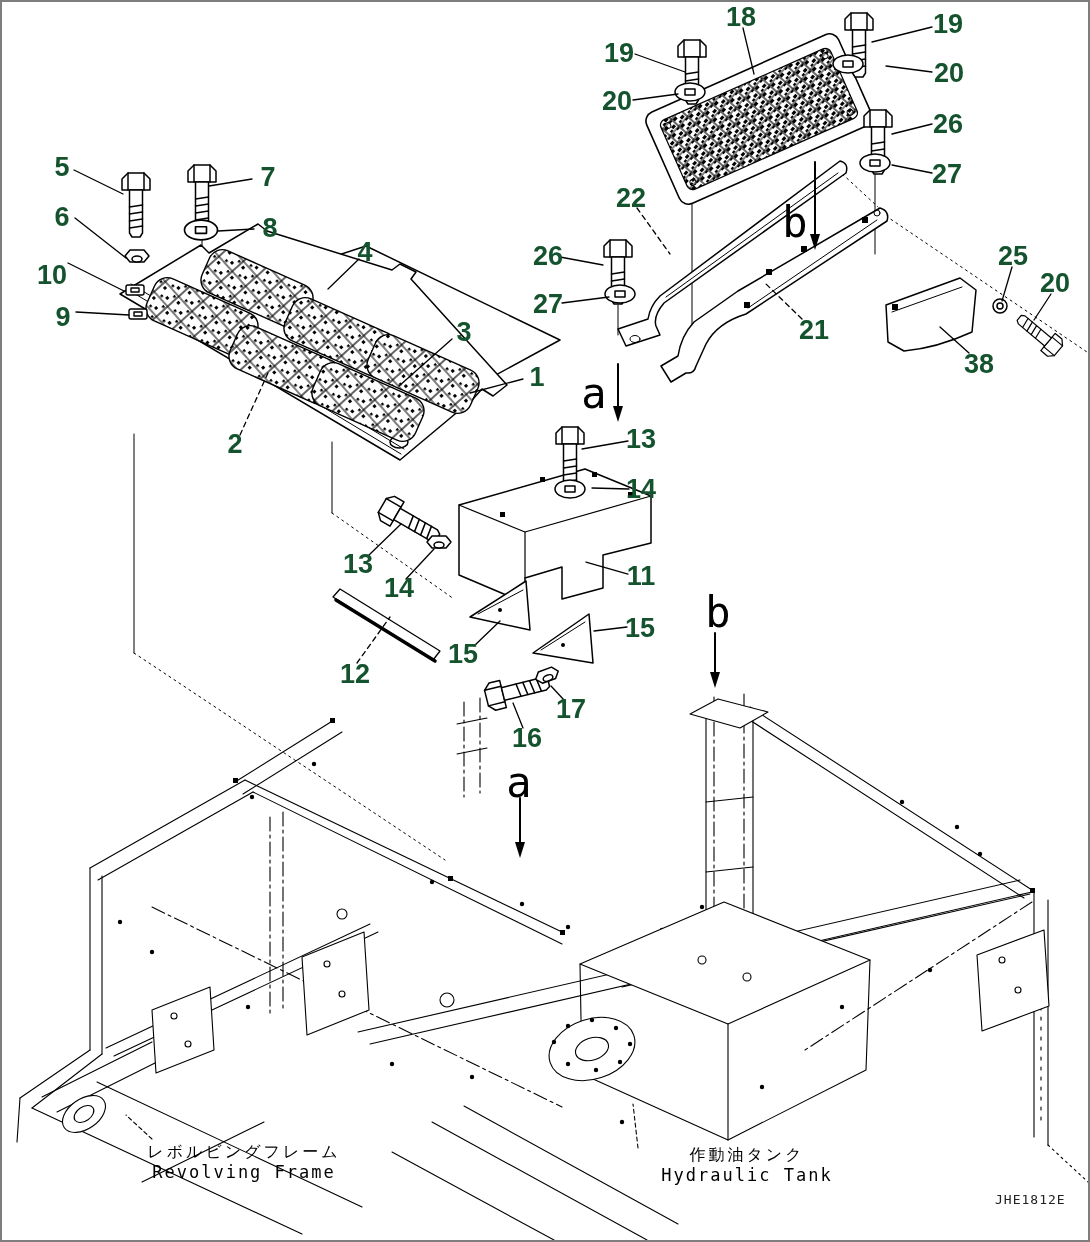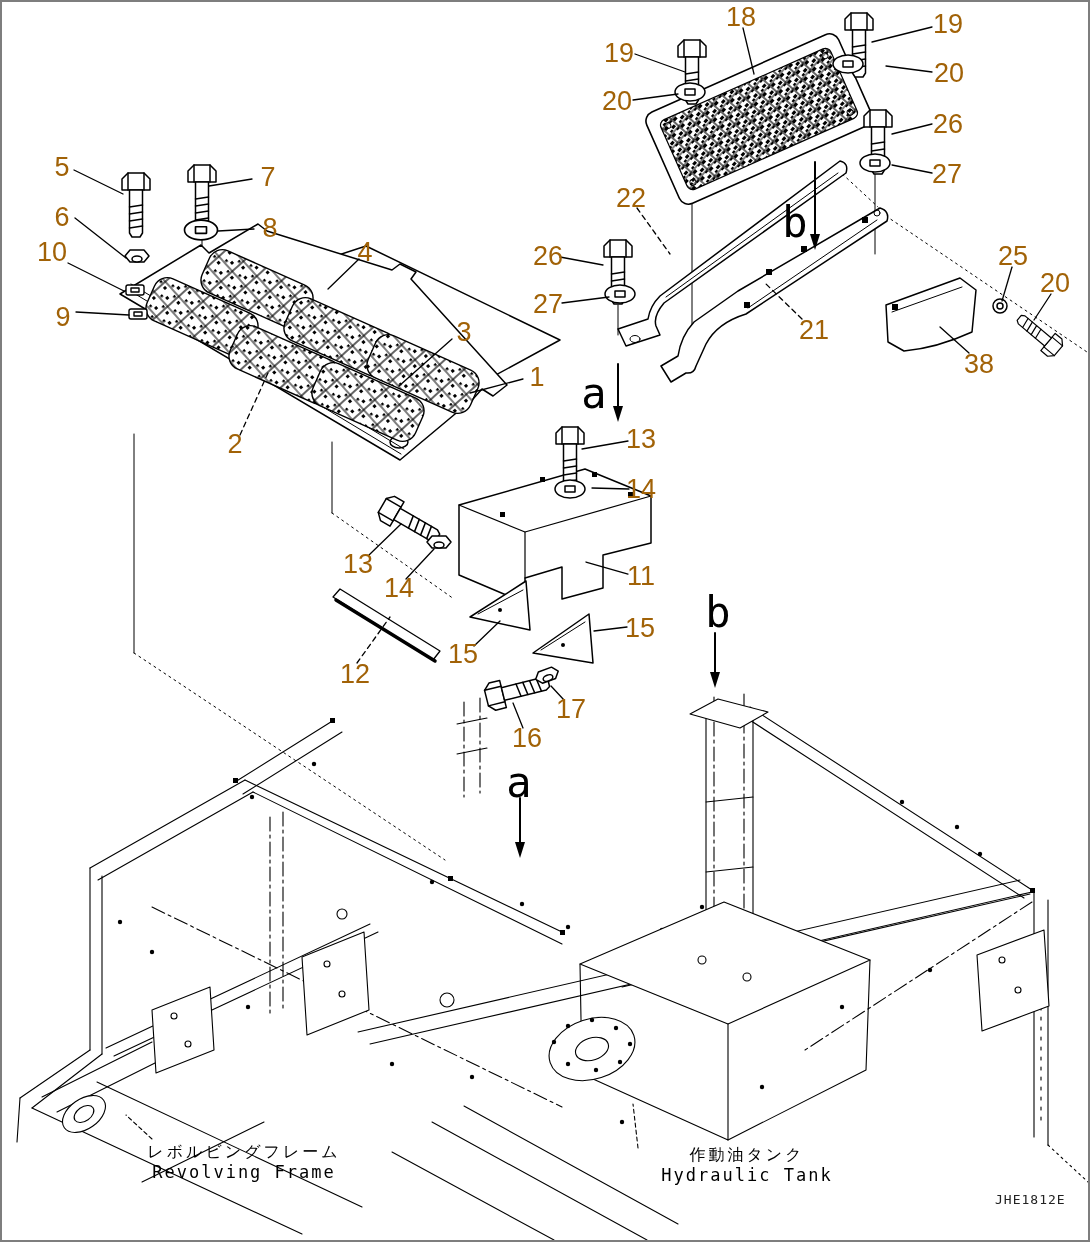--- a/index.html
+++ b/index.html
@@ -11,24 +11,24 @@
     border:2px solid #7e7e7e;
     box-sizing:border-box;
     overflow:hidden;
     font-family:"Liberation Sans", sans-serif;
   }
   .stage svg{position:absolute;left:0;top:0;}
   .callout{
     position:absolute;
     transform:translate(-50%,-50%);
     font-family:"Liberation Sans", sans-serif;
-    font-weight:normal;
+    font-weight:bold;
     font-size:27px;
     line-height:1;
-    color:#a16207;
+    color:#14532d;
     white-space:nowrap;
     user-select:none;
   }
   .vletter{
     position:absolute;
     transform:translate(-50%,-50%);
     font-family:"DejaVu Sans Mono", monospace;
     font-weight:normal;
     font-size:42px;
     line-height:1;
@@ -421,21 +421,21 @@
       <span class="callout" style="left: 946px; top: 22px;">19</span>
       <span class="callout" style="left: 947px; top: 71px;">20</span>
       <span class="callout" style="left: 617px; top: 51px;">19</span>
       <span class="callout" style="left: 615px; top: 99px;">20</span>
       <span class="callout" style="left: 946px; top: 122px;">26</span>
       <span class="callout" style="left: 945px; top: 172px;">27</span>
       <span class="callout" style="left: 60px; top: 165px;">5</span>
       <span class="callout" style="left: 266px; top: 175px;">7</span>
       <span class="callout" style="left: 60px; top: 215px;">6</span>
       <span class="callout" style="left: 268px; top: 226px;">8</span>
-      <span class="callout" style="left: 50px; top: 250px;">10</span>
+      <span class="callout" style="left: 50px; top: 273px;">10</span>
       <span class="callout" style="left: 61px; top: 315px;">9</span>
       <span class="callout" style="left: 363px; top: 250px;">4</span>
       <span class="callout" style="left: 629px; top: 196px;">22</span>
       <span class="callout" style="left: 546px; top: 254px;">26</span>
       <span class="callout" style="left: 546px; top: 302px;">27</span>
       <span class="callout" style="left: 812px; top: 328px;">21</span>
       <span class="callout" style="left: 1011px; top: 254px;">25</span>
       <span class="callout" style="left: 1053px; top: 281px;">20</span>
       <span class="callout" style="left: 977px; top: 362px;">38</span>
       <span class="callout" style="left: 462px; top: 330px;">3</span>

